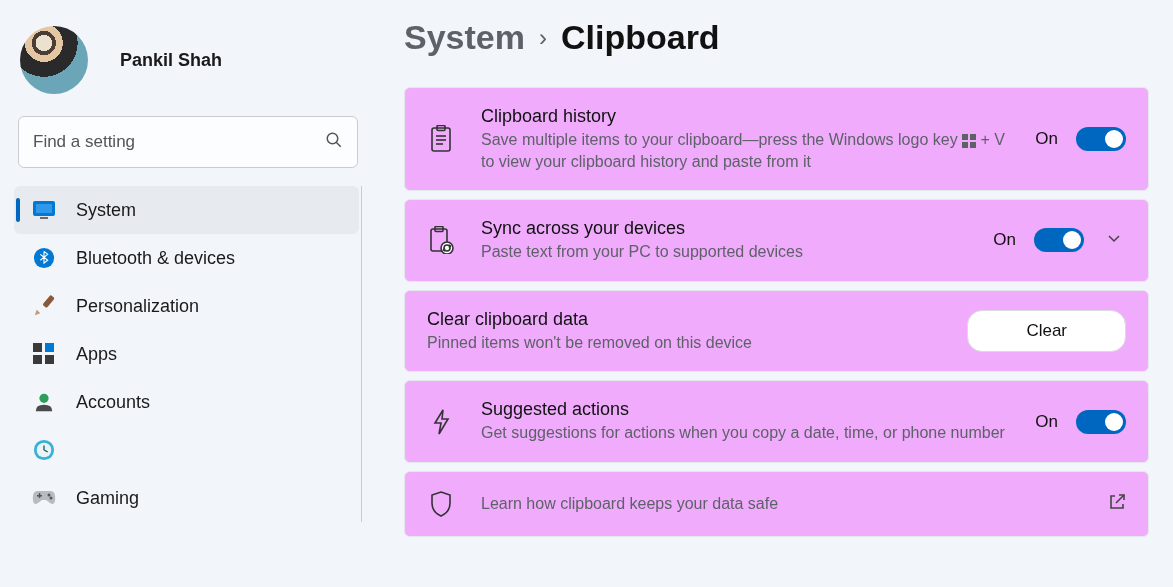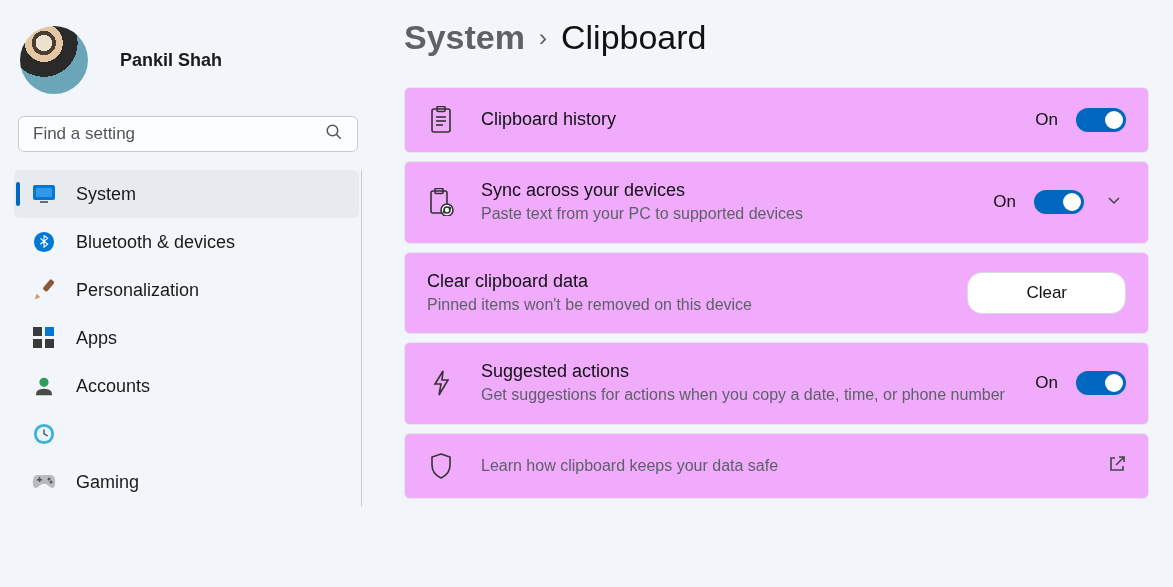--- a/index.html
+++ b/index.html
@@ -32,21 +32,21 @@
     flex-shrink: 0;
   }
   .profile-name { font-weight: 600; font-size: 18px; }
   .search-wrap { padding: 0 4px 18px 4px; }
   .search {
     display: flex;
     align-items: center;
     background: #fcfdfe;
     border: 1px solid #c8ccd2;
     border-radius: 6px;
-    height: 36px;
+    height: 52px;
     padding: 0 14px;
   }
   .search input {
     flex: 1;
     border: none;
     outline: none;
     background: transparent;
     font-size: 17px;
     color: #555;
   }
@@ -85,21 +85,21 @@
   }
   .breadcrumb {
     display: flex;
     align-items: center;
     gap: 14px;
     font-size: 34px;
     margin-bottom: 30px;
   }
   .breadcrumb .parent { color: #5e6168; font-weight: 600; }
   .breadcrumb .sep { color: #5e6168; font-size: 24px;}
-  .breadcrumb .current { font-weight: 400; color: #111; }
+  .breadcrumb .current { font-weight: 700; color: #111; }
   .card {
     background: #f0abfc;
     border: 1px solid #e4e7ec;
     border-radius: 6px;
     padding: 18px 22px;
     margin-bottom: 8px;
     display: flex;
     align-items: center;
     gap: 26px;
   }
@@ -237,20 +237,28 @@
       <svg width="24" height="28" viewBox="0 0 24 28" fill="none" stroke="currentColor" stroke-width="1.6">
           <rect x="3" y="3" width="18" height="23" rx="2"></rect>
           <rect x="8" y="0.5" width="8" height="5" rx="1"></rect>
           <line x1="7" y1="11" x2="17" y2="11"></line>
           <line x1="7" y1="15" x2="17" y2="15"></line>
           <line x1="7" y1="19" x2="14" y2="19"></line>
         </svg>
     </div>
     <div class="body">
       <div class="title">Clipboard history</div>
+      <div class="desc">
+        <span>Save multiple items to your clipboard—press the Windows logo key </span><svg class="winkey" viewBox="0 0 14 14">
+            <rect x="0" y="0" width="6" height="6" fill="#5e6168"></rect>
+            <rect x="8" y="0" width="6" height="6" fill="#5e6168"></rect>
+            <rect x="0" y="8" width="6" height="6" fill="#5e6168"></rect>
+            <rect x="8" y="8" width="6" height="6" fill="#5e6168"></rect>
+          </svg><span> + V to view your clipboard history and paste from it</span>
+      </div>
     </div>
     <div class="controls">
       <span class="state-label">On</span>
       <div class="toggle"></div>
     </div>
   </div>
 
   <div class="card">
     <div class="icon-slot">
       <svg width="26" height="28" viewBox="0 0 26 28" fill="none" stroke="currentColor" stroke-width="1.6">

